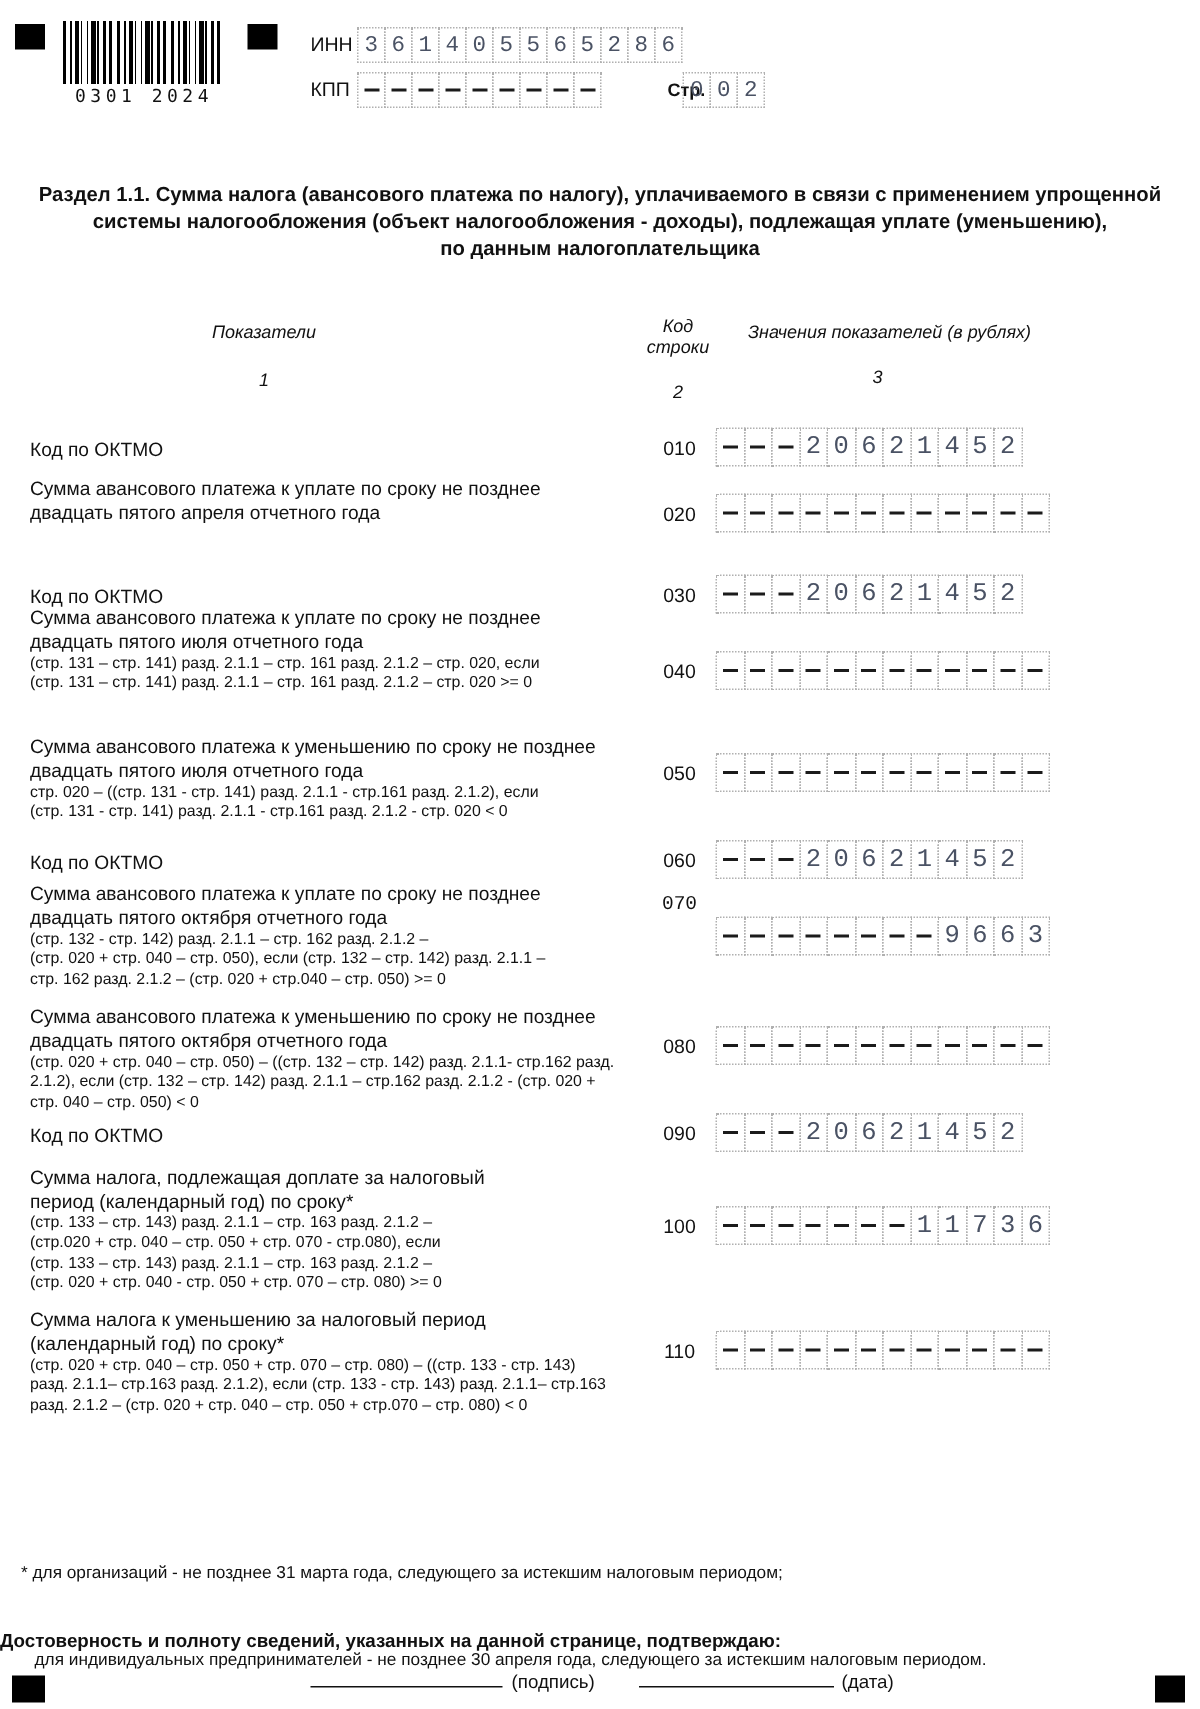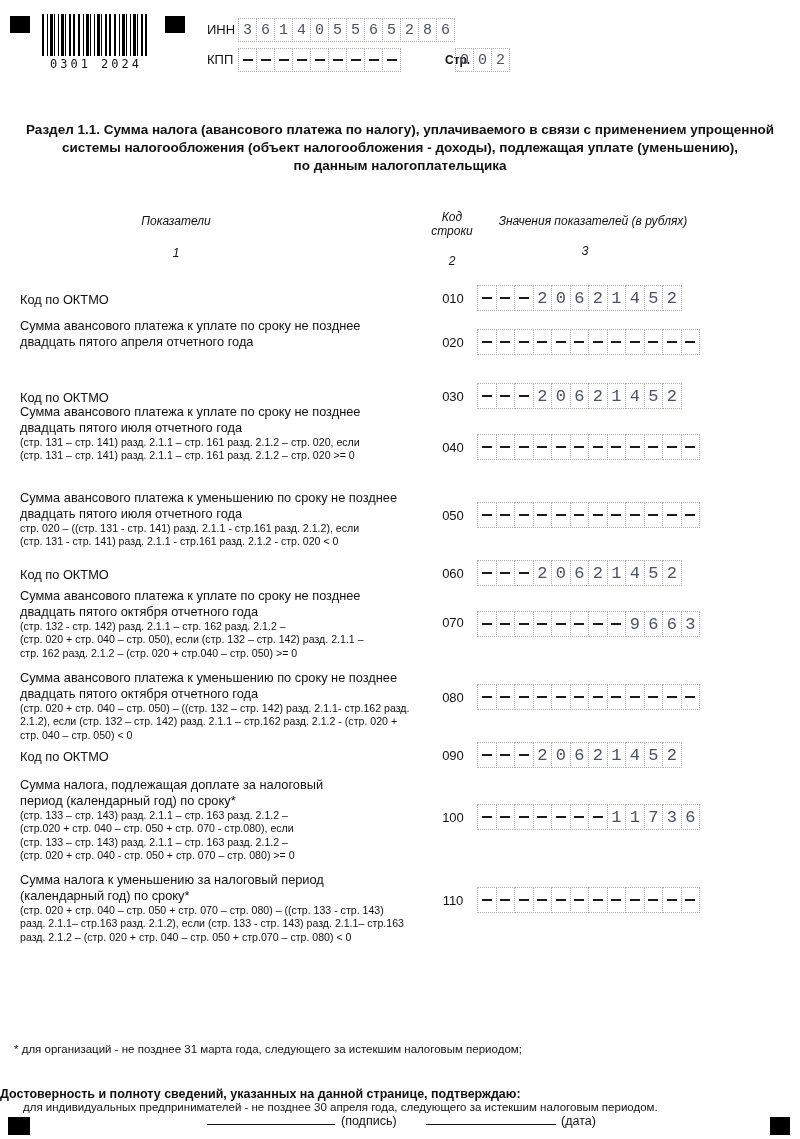--- a/index.html
+++ b/index.html
@@ -218,21 +218,21 @@
         <span class="cell">5</span>
         <span class="cell">2</span>
       </div>
       <div class="row-label" style="top: 588px;">
         <div class="lbl-main">Сумма авансового платежа к уплате по сроку не позднее
 двадцать пятого октября отчетного года</div>
         <div class="lbl-formula">(стр. 132 - стр. 142) разд. 2.1.1 – стр. 162 разд. 2.1.2 –
 (стр. 020 + стр. 040  –  стр. 050), если (стр. 132  –  стр. 142) разд. 2.1.1 –
 стр. 162 разд.  2.1.2  –  (стр. 020 + стр.040  –  стр. 050) &gt;= 0</div>
       </div>
-      <div class="row-code" style="top: 615px;">070</div>
+      <div class="row-code" style="top: 595px; font-family: Liberation Mono, monospace;">070</div>
       <div class="cellrow" style="left: 477px; top: 611px;">
         <span class="cell dash"></span>
         <span class="cell dash"></span>
         <span class="cell dash"></span>
         <span class="cell dash"></span>
         <span class="cell dash"></span>
         <span class="cell dash"></span>
         <span class="cell dash"></span>
         <span class="cell dash"></span>
         <span class="cell">9</span>

